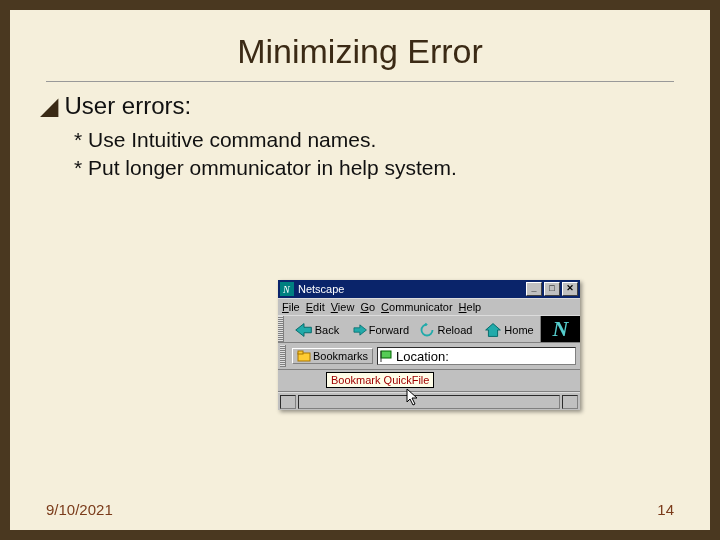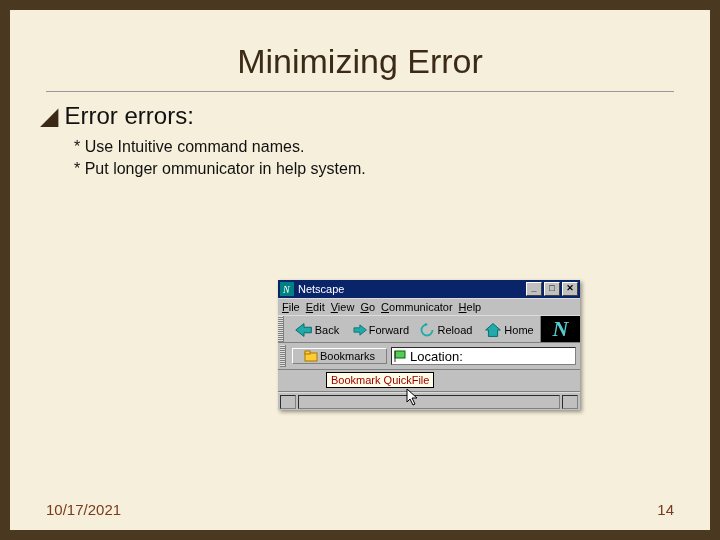--- a/index.html
+++ b/index.html
@@ -1,64 +1,64 @@
 <!DOCTYPE html>
 <html><head>
 <meta charset="utf-8">
 <style>
   * { box-sizing: border-box; margin: 0; padding: 0; }
   body { width: 720px; height: 540px; background: #4a3820; font-family: "Comic Sans MS", "Trebuchet MS", sans-serif; }
   .slide { position: absolute; left: 10px; top: 10px; width: 700px; height: 520px; background: #f5efdb; }
-  .title { text-align: center; font-size: 34px; color: #3b2a15; margin-top: 32px; font-weight: normal; }
+  .title { text-align: center; font-size: 34px; color: #3b2a15; margin-top: 22px; font-weight: normal; }
   .hr { border: none; border-top: 1px solid #999; margin: 10px 36px 6px 36px; }
   .body { padding: 4px 36px 0 36px; color: #111; }
   .lead { font-size: 24px; margin-left: -6px; }
   .lead-bullet { color: #3a2a15; margin-right: 6px; font-family: Arial, sans-serif; }
-  .sub { list-style: none; margin: 6px 0 0 28px; font-size: 16px; line-height: 1.35; }
+  .sub { list-style: none; margin: 6px 0 0 28px; font-size: 21px; line-height: 1.35; }
   .sub li::before { content: "* "; }
   .footer { position: absolute; bottom: 12px; left: 36px; right: 36px; display: flex; justify-content: space-between; font-size: 15px; color: #7a3b1a; font-family: Arial, sans-serif; }
 
   
   .ns-window { position: absolute; left: 268px; top: 270px; width: 302px; font-family: "MS Sans Serif", Tahoma, sans-serif; font-size: 11px; box-shadow: 2px 2px 4px rgba(0,0,0,0.4); }
   .titlebar { background: linear-gradient(#0a246a,#0a246a); display: flex; align-items: center; height: 18px; padding: 0 2px; }
   .titlebar-icon { width: 14px; height: 14px; margin-right: 4px; display: inline-flex; align-items: center; justify-content: center; }
   .titlebar-text { color: #fff; font-weight: normal; flex: 1; }
   .win-btns { display: flex; gap: 2px; }
   .win-btn { width: 16px; height: 14px; background: #c0c0c0; border: 1px solid #fff; border-right-color: #404040; border-bottom-color: #404040; font-size: 9px; line-height: 10px; text-align: center; color: #000; font-family: Arial; font-weight: bold; }
   .menubar { background: #c0c0c0; display: flex; padding: 2px 4px; gap: 6px; border-top: 1px solid #dcdcdc; }
   .menubar span u { text-decoration: underline; }
   .toolbar { background: #c0c0c0; display: flex; align-items: stretch; border-top: 1px solid #dcdcdc; border-bottom: 1px solid #808080; }
   .grip { width: 6px; background: repeating-linear-gradient(#e0e0e0 0 1px,#808080 1px 2px); border-right: 1px solid #808080; }
   .tbtns { display: flex; flex: 1; }
   .tbtn { flex: 1; display: flex; flex-direction: row; align-items: center; justify-content: center; padding: 4px 2px 2px; border: 1px solid #c0c0c0; min-width: 48px; }
   .tbtn svg { width: 22px; height: 18px; }
   .throbber { width: 40px; background: #000; display: flex; align-items: center; justify-content: center; color: #5cc; font-size: 22px; font-weight: bold; font-style: italic; font-family: Georgia, serif; border-left: 1px solid #808080; }
   .locbar { background: #c0c0c0; display: flex; align-items: center; padding: 2px; border-bottom: 1px solid #808080; }
-  .bm-btn { background: #c0c0c0; border: 1px solid #fff; border-right-color: #808080; border-bottom-color: #808080; padding: 1px 11px; display: flex; align-items: center; gap: 2px; margin: 0 4px 0 6px; position: relative; }
+  .bm-btn { background: #c0c0c0; border: 1px solid #fff; border-right-color: #808080; border-bottom-color: #808080; padding: 1px 4px; display: flex; align-items: center; gap: 2px; margin: 0 4px 0 6px; position: relative; }
   .bm-btn svg { width: 14px; height: 12px; }
   .loc-input { flex: 1; background: #fff; border: 1px inset #808080; height: 18px; margin-right: 2px; display: flex; align-items: center; padding-left: 2px; gap: 2px; }
   .loc-label { font-size: 13px; color: #000; }
   .tooltip-row { background: #c0c0c0; padding: 2px 2px 3px 48px; border-bottom: 1px solid #808080; }
   .tooltip { display: inline-block; background: #fffde8; border: 1px solid #000; color: #a00000; padding: 1px 4px; font-size: 11px; }
   .statusbar { background: #c0c0c0; height: 18px; border-top: 1px solid #dcdcdc; display: flex; align-items: center; padding: 0 2px; gap: 2px; }
   .status-seg { border: 1px inset #808080; height: 14px; }
   .status-seg.sm { width: 16px; }
   .status-seg.lg { flex: 1; }
   .cursor { position: absolute; left: 128px; top: 108px; pointer-events: none; }
   .cursor svg { width: 16px; height: 20px; }
 </style>
 </head>
 <body>
 
 <div class="slide">
   <h1 class="title">Minimizing Error</h1>
   <hr class="hr">
   <div class="body">
     <div class="lead">
-      <span class="lead-bullet">◢</span><span>Error errors:</span>
+      <span class="lead-bullet">◢</span><span>User errors:</span>
     </div>
     <ul class="sub">
       <li>Use Intuitive command names.</li>
       <li>Put longer ommunicator in help system.</li>
     </ul>
   </div>
 
   <div class="ns-window">
     <div class="titlebar">
       <span class="titlebar-icon">
@@ -145,16 +145,16 @@
     </div>
 
     <div class="cursor">
       <svg viewBox="0 0 16 20">
           <path d="M1 1 L1 14 L4 11 L7 17 L9 16 L6 10 L11 10 Z" fill="#fff" stroke="#000"></path>
         </svg>
     </div>
   </div>
 
   <div class="footer">
-    <span>10/17/2021</span>
+    <span>9/10/2021</span>
     <span>14</span>
   </div>
 </div>
 
 </body></html>

